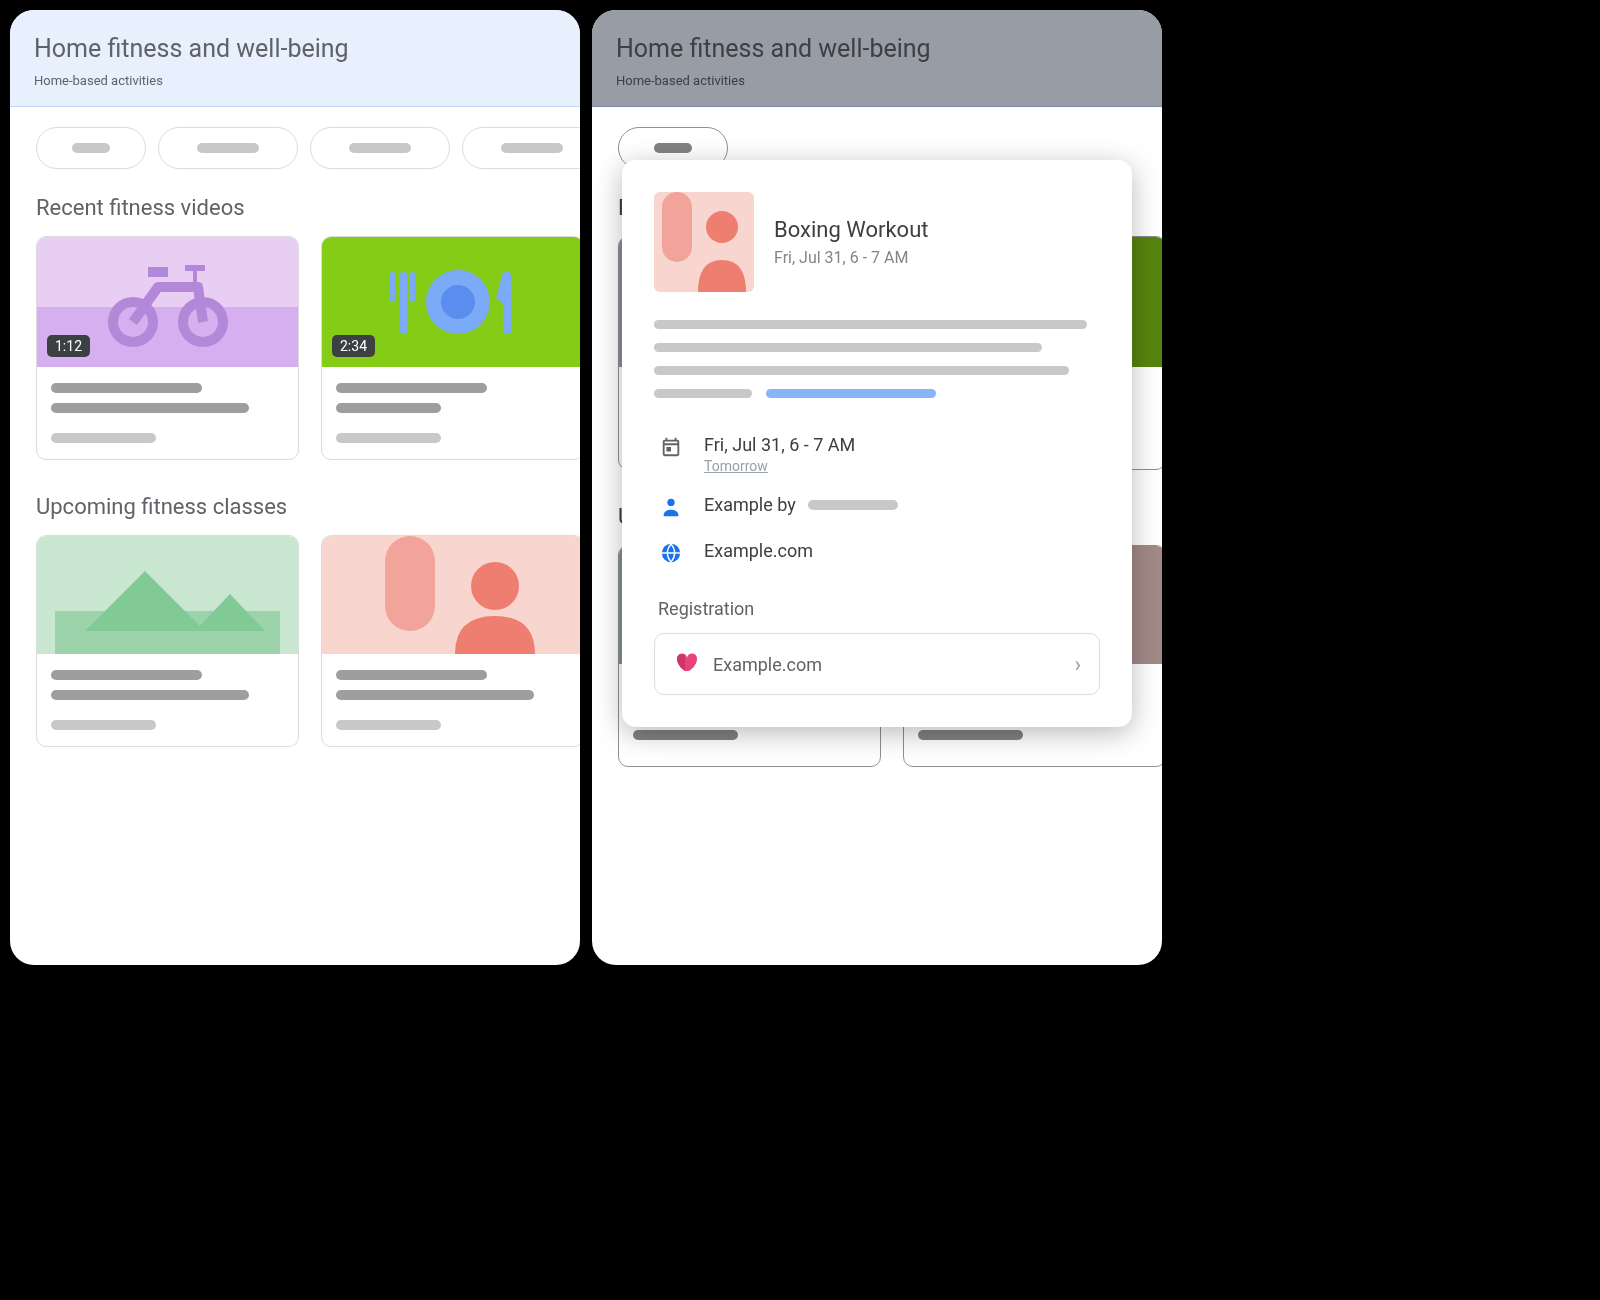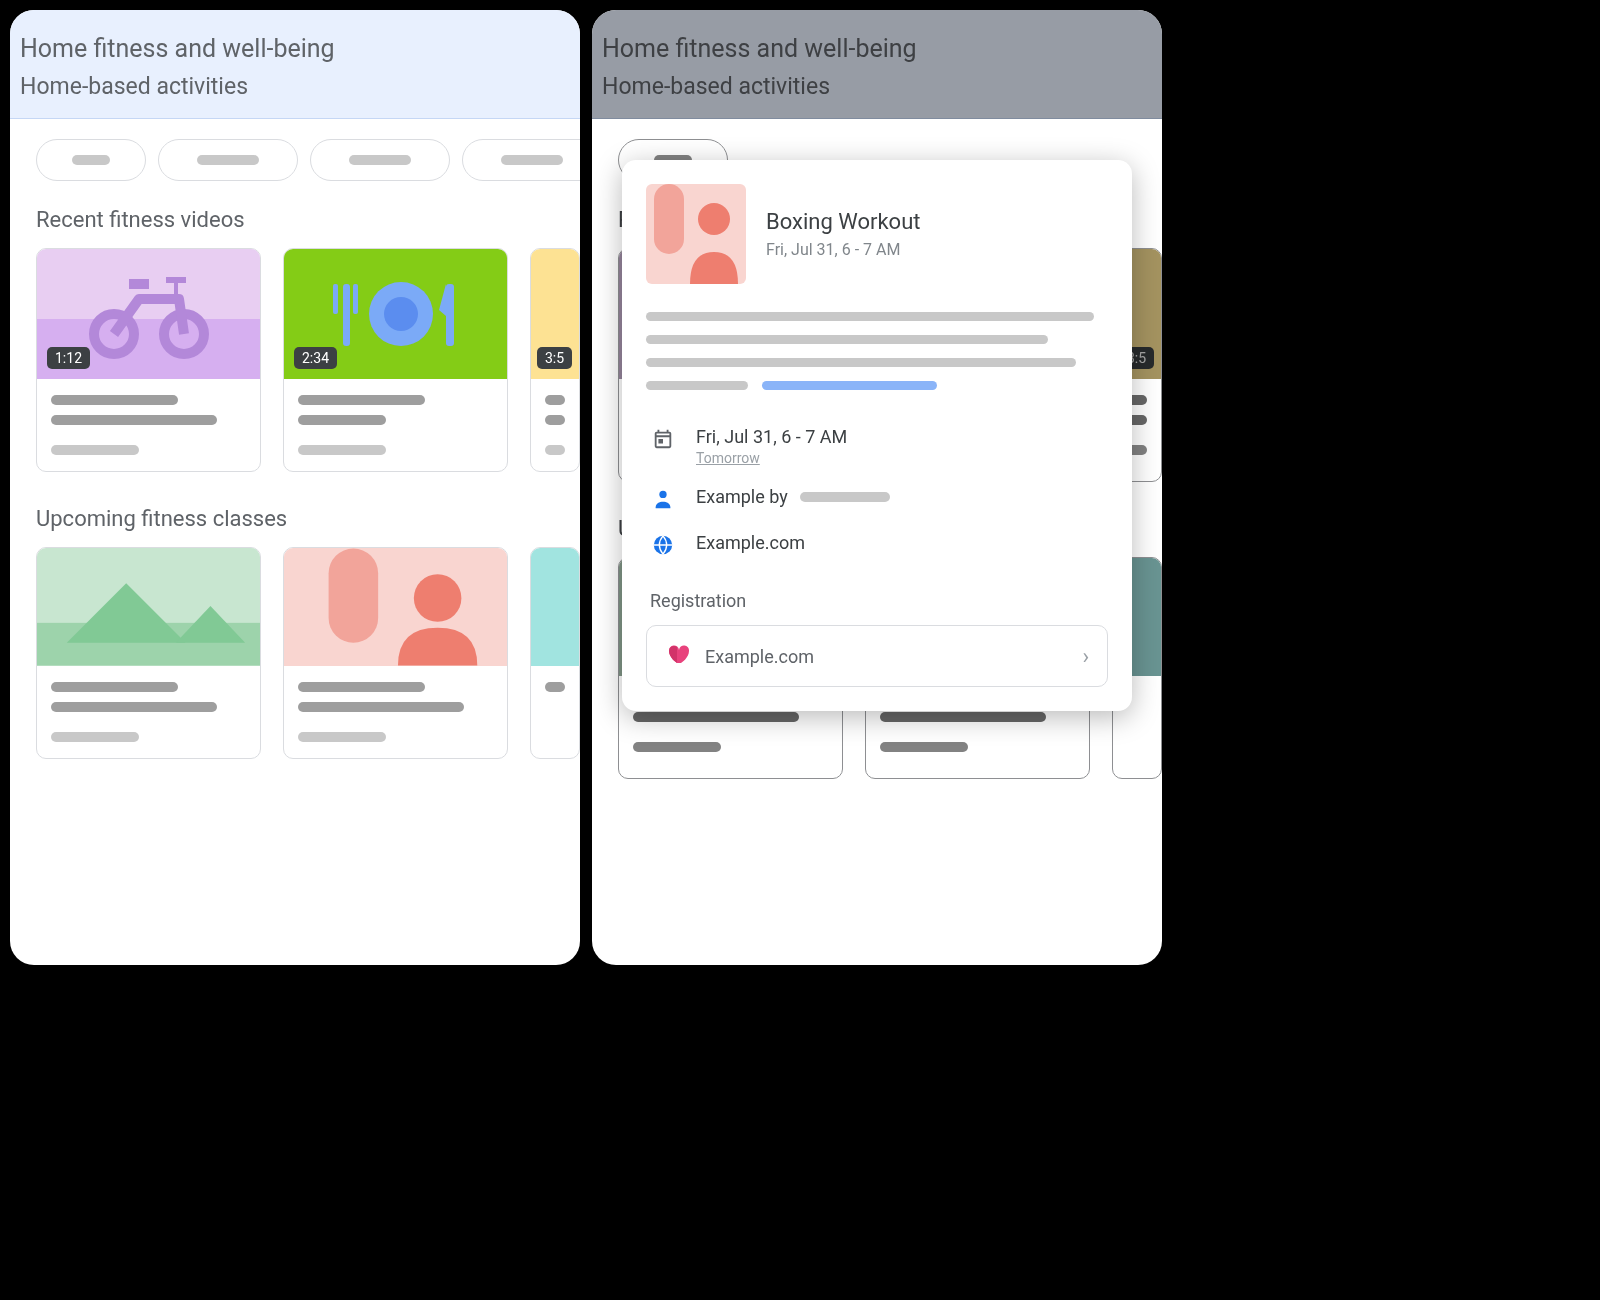--- a/index.html
+++ b/index.html
@@ -16,31 +16,31 @@
   background: #fff;
   border-radius: 24px;
   overflow: hidden;
   position: relative;
   flex-shrink: 0;
 }
 .phone.dimmed .phone-content { filter: brightness(0.65); }
 .phone-content { width: 100%; height: 100%; }
 .header {
   background: #e8f0fe;
-  padding: 24px 10px 18px;
+  padding: 24px 24px 18px;
   border-bottom: 1px solid #c5d7f5;
 }
 .header-title {
   font-size: 25px;
   color: #5f6368;
   font-weight: 400;
   margin-bottom: 10px;
 }
 .header-subtitle {
-  font-size: 23px;
+  font-size: 13px;
   color: #5f6368;
 }
 .chips {
   display: flex;
   gap: 12px;
   padding: 20px 26px;
   overflow: hidden;
 }
 .chip {
   height: 42px;
@@ -61,21 +61,21 @@
   color: #5f6368;
   padding: 6px 26px 16px;
 }
 .hscroll {
   display: flex;
   gap: 22px;
   padding: 0 26px;
   overflow: hidden;
 }
 .card {
-  width: 225px;
+  width: 263px;
   flex-shrink: 0;
   border: 1px solid #dadce0;
   border-radius: 10px;
   overflow: hidden;
 }
 .card-img {
   height: 130px;
   position: relative;
   display: flex;
   align-items: center;
@@ -103,21 +103,21 @@
 
 
 .modal {
   position: absolute;
   left: 30px;
   right: 30px;
   top: 150px;
   background: #fff;
   border-radius: 14px;
   box-shadow: 0 6px 28px rgba(0,0,0,0.28);
-  padding: 24px;
+  padding: 32px;
 }
 .modal-head {
   display: flex;
   gap: 20px;
   align-items: center;
   margin-bottom: 28px;
 }
 .modal-thumb {
   width: 100px;
   height: 100px;

